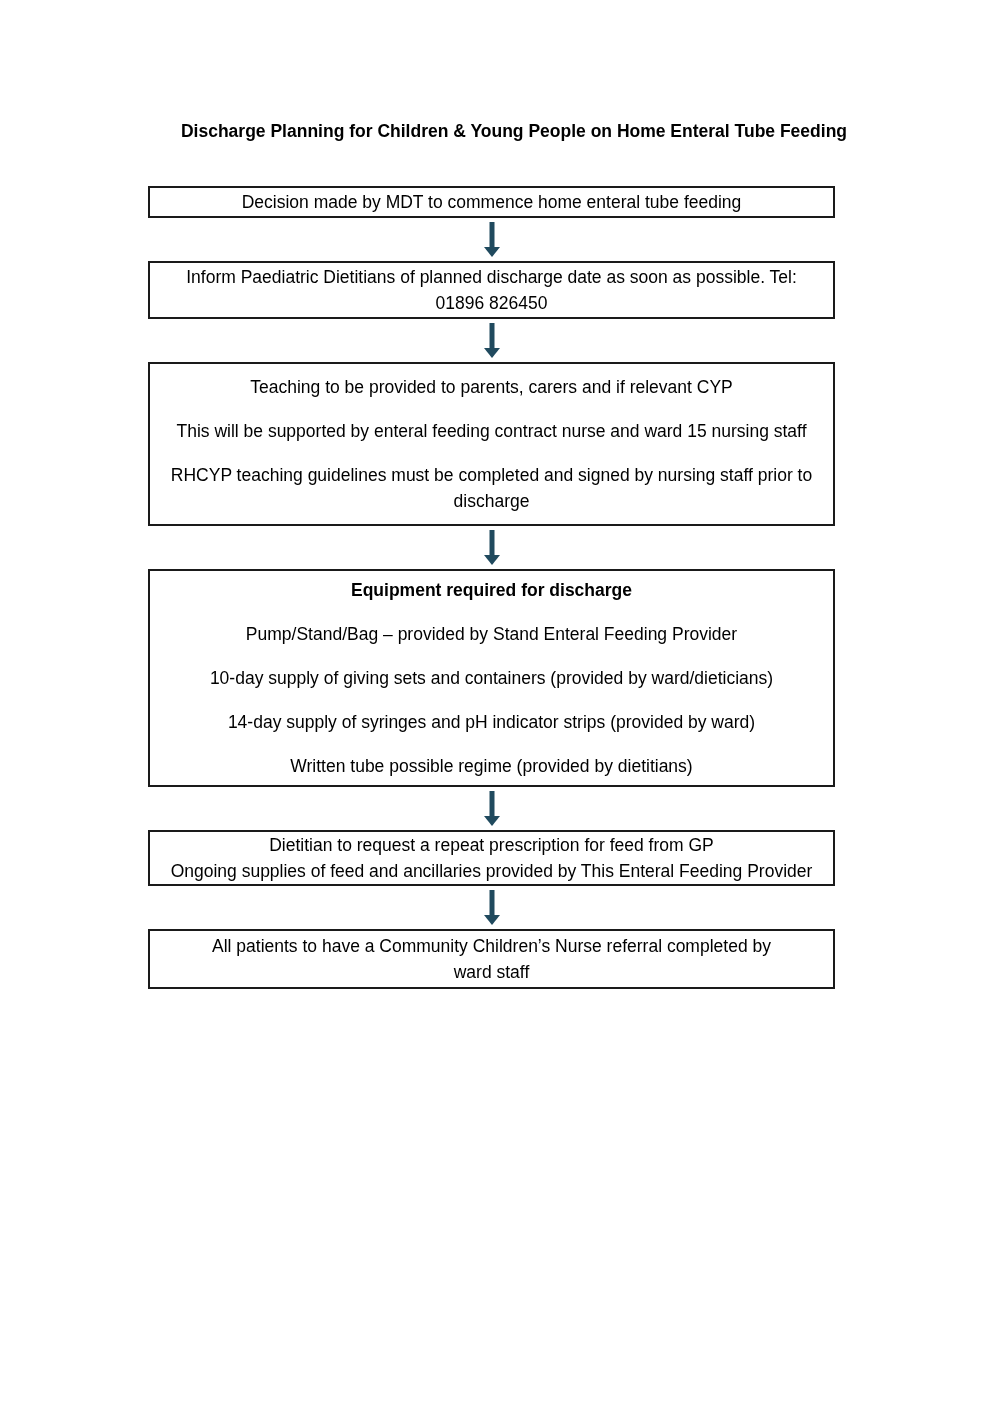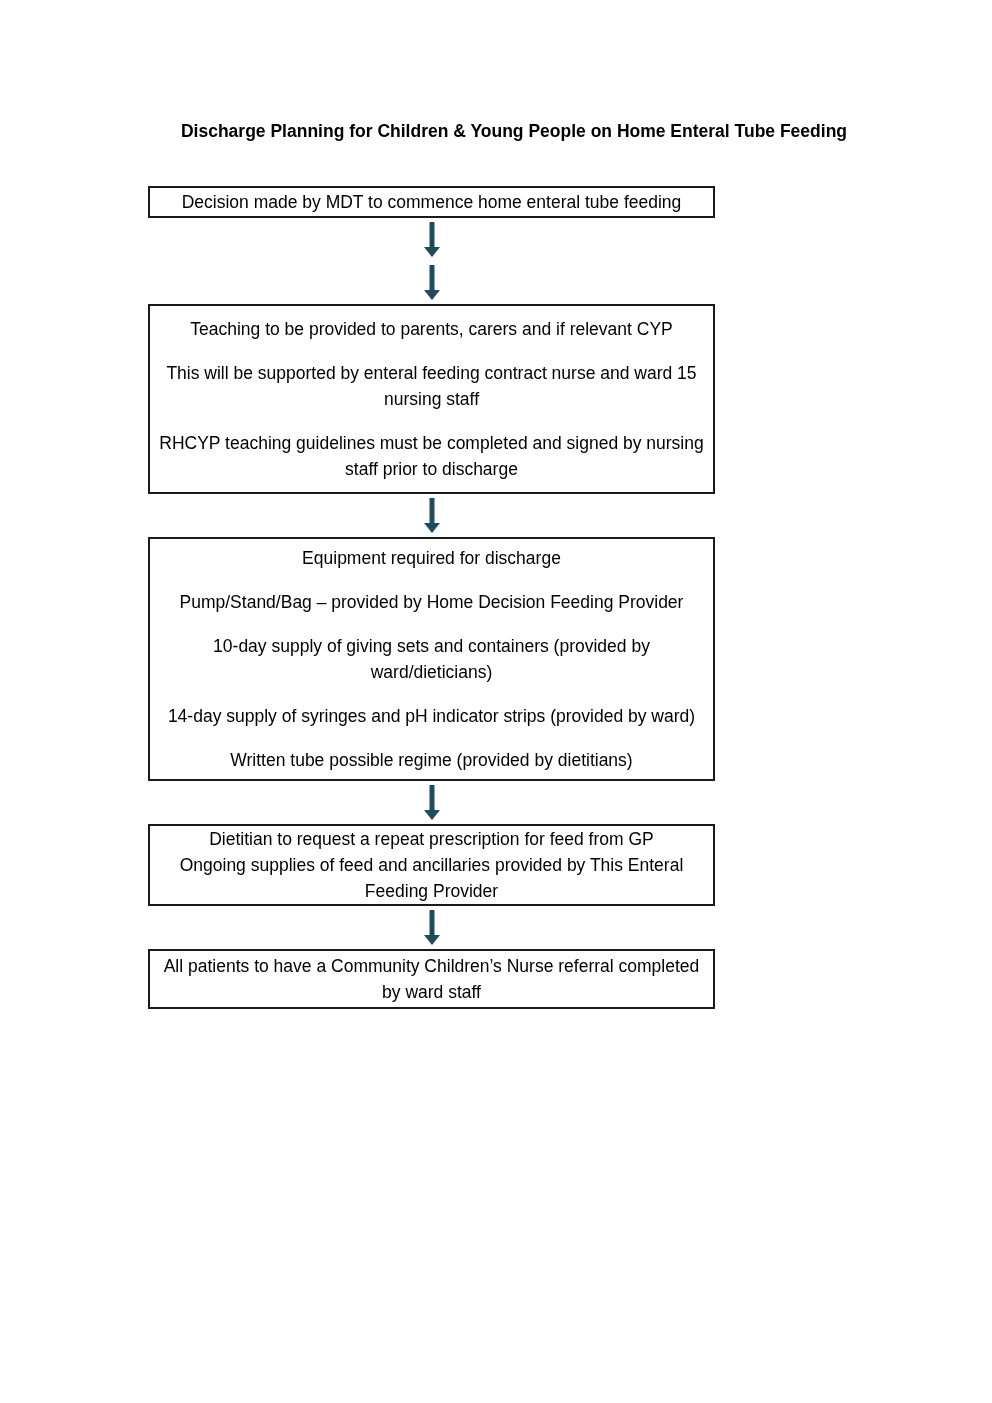--- a/index.html
+++ b/index.html
@@ -24,42 +24,42 @@
     width: 100%;
     text-align: center;
     font-size: 17.5px;
     font-weight: bold;
     line-height: 22px;
   }
   .flow {
     position: absolute;
     top: 186px;
     left: 148px;
-    width: 567px;
+    width: 687px;
     display: flex;
     flex-direction: column;
     align-items: center;
   }
   .box {
     box-sizing: border-box;
     width: 100%;
     border: 2px solid var(--border-color, #1a1a1a);
     background: #ffffff;
     text-align: center;
     font-size: 17.5px;
     line-height: 26px;
   }
   .box p {
     margin: 18px 0 0 0;
   }
   .box p:first-child {
     margin-top: 0;
   }
   .box .box-heading {
-    font-weight: normal;
+    font-weight: bold;
   }
   .b1 { padding: 1px 6px; }
   .b2 { padding: 1px 4px; }
   .b3 { padding: 10px 4px; }
   .b4 { padding: 6px 10px; }
   .b5 { padding: 0 4px; }
   .b5 p { margin: 0; }
   .b6 { padding: 2px 4px; }
   .maxw-660 { max-width: 660px; margin-left: auto !important; margin-right: auto !important; }
   .maxw-640 { max-width: 640px; margin-left: auto !important; margin-right: auto !important; }
@@ -103,34 +103,37 @@
   <div class="doc-title">Discharge Planning for Children &amp; Young People on Home Enteral Tube Feeding</div>
 
   <div class="flow">
 
     <div class="box b1">
       <p>Decision made by MDT to commence home enteral tube feeding</p>
     </div>
 
     <div class="arrow"></div>
 
+    <div class="box b2">
+      <p class="maxw-660">Inform Paediatric Dietitians of planned discharge date as soon as possible. Tel: 01896 826450</p>
+    </div>
 
     <div class="arrow"></div>
 
     <div class="box b3">
       <p>Teaching to be provided to parents, carers and if relevant CYP</p>
       <p>This will be supported by enteral feeding contract nurse and ward 15 nursing staff</p>
       <p class="maxw-660">RHCYP teaching guidelines must be completed and signed by nursing staff prior to discharge</p>
     </div>
 
     <div class="arrow"></div>
 
     <div class="box b4">
       <p class="box-heading">Equipment required for discharge</p>
-      <p>Pump/Stand/Bag – provided by Home Decision Feeding Provider</p>
+      <p>Pump/Stand/Bag – provided by Stand Enteral Feeding Provider</p>
       <p>10-day supply of giving sets and containers (provided by ward/dieticians)</p>
       <p>14-day supply of syringes and pH indicator strips (provided by ward)</p>
       <p>Written tube possible regime (provided by dietitians)</p>
     </div>
 
     <div class="arrow"></div>
 
     <div class="box b5">
       <p>Dietitian to request a repeat prescription for feed from GP</p>
       <p class="maxw-650">Ongoing supplies of feed and ancillaries provided by This Enteral Feeding Provider</p>

